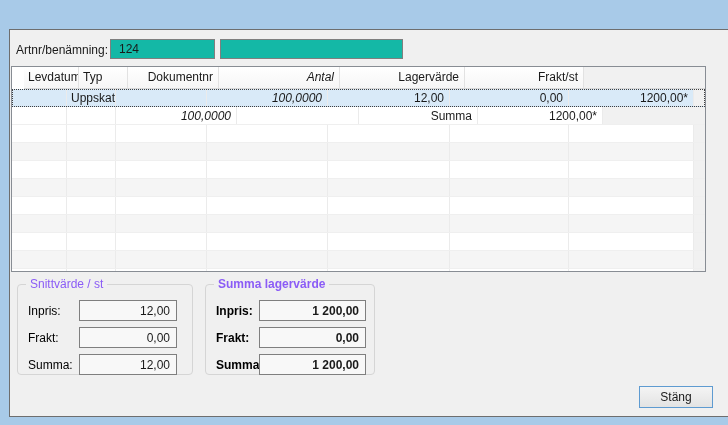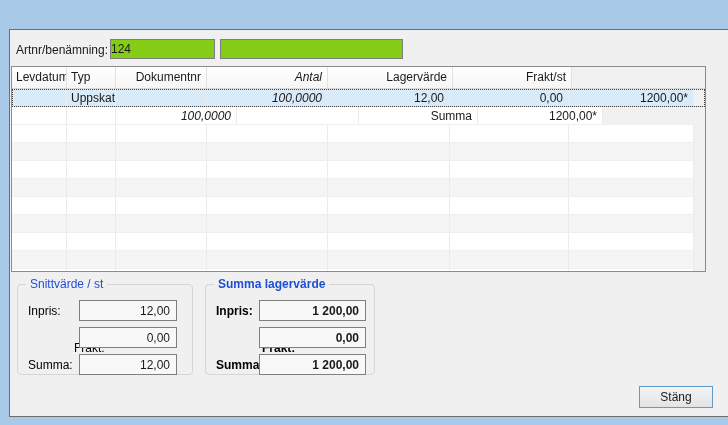--- a/index.html
+++ b/index.html
@@ -4,46 +4,46 @@
 <style>
   html,body{margin:0;padding:0;background:#d8d8d8;font-family:"Liberation Sans",sans-serif;}
   .window{position:relative;width:728px;height:425px;background:#a8cae8;outline:1px solid #7d9cb8;overflow:hidden;}
   .titlebar{position:absolute;left:0;top:0;width:100%;height:29px;}
   .title{position:absolute;left:0;top:6px;width:100%;text-align:center;font-size:14px;color:#1b1b1b;}
   .close-btn{position:absolute;right:2px;top:1px;width:36px;height:19px;background:#cd4c44;border:1px solid #b23d36;box-sizing:border-box;display:flex;align-items:center;justify-content:center;cursor:pointer;}
   .close-btn span{color:#fff;font-size:11px;font-weight:bold;line-height:1;}
   .client{position:absolute;left:9px;top:29px;width:727px;height:388px;background:#f0f0f0;border:1px solid #6e6e6e;box-sizing:border-box;}
   
   .lbl-artnr{position:absolute;left:6px;top:13px;font-size:12px;color:#1a1a1a;}
-  .field{position:absolute;background:#84cc16;border:1px solid #7f7f7f;box-sizing:border-box;font-family:"Liberation Sans",sans-serif;font-size:12px;color:#1a1a1a;padding:0 0;}
+  .field{position:absolute;background:#14b8a6;border:1px solid #7f7f7f;box-sizing:border-box;font-family:"Liberation Sans",sans-serif;font-size:12px;color:#1a1a1a;padding:0 8px;}
   .artnr{left:100px;top:9px;width:105px;height:20px;}
   .benamning{left:210px;top:9px;width:183px;height:20px;}
   
   .grid{position:absolute;left:1px;top:36px;width:695px;height:206px;background:#fff;border:1px solid #888d94;box-sizing:border-box;overflow:hidden;}
-  .grid-header{display:flex;height:22px;background:linear-gradient(#ffffff,#f6f6f6);border-bottom:1px solid #d7d7d7;box-sizing:border-box;}
+  .grid-header{display:flex;height:22px;background:linear-gradient(#ffffff,#f6f6f6);border-bottom:1px solid #d7d7d7;box-sizing:border-box;margin-left:12px;}
   .hcell{box-sizing:border-box;border-right:1px solid #e2e2e2;font-size:12px;color:#1a1a1a;padding:3px 5px 0 4px;white-space:nowrap;overflow:hidden;}
   .grid-row{display:flex;height:18px;box-sizing:border-box;border-bottom:1px solid #efefef;background:#fff;}
   .grid-row.alt{background:#f5f5f5;}
   .grid-row.selected{background:#d9eaf8;outline:1px dotted #404040;outline-offset:-1px;border-bottom-color:#cfe2f2;}
   .cell{box-sizing:border-box;border-right:1px solid #ebebeb;font-size:12px;color:#1a1a1a;padding:2px 5px 0 4px;white-space:nowrap;overflow:hidden;}
   .c0{width:55px;} .c1{width:49px;} .c2{width:91px;} .c3{width:121px;font-style:italic;} .c4{width:122px;} .c5{width:119px;} .c6{width:125px;}
   .cf{flex:1;background:#f1f1f1;border-right:none;}
   .ra{text-align:right;}
   
   .groupbox{position:absolute;border:1px solid #d5d5d5;border-radius:4px;box-sizing:border-box;}
   .g1{left:7px;top:254px;width:176px;height:91px;}
   .g2{left:195px;top:254px;width:170px;height:91px;font-weight:bold;}
-  .gb-title{position:absolute;top:-8px;left:8px;background:#f0f0f0;padding:0 4px;font-size:12px;color:#1d4ed8;white-space:nowrap;}
+  .gb-title{position:absolute;top:-8px;left:8px;background:#f0f0f0;padding:0 4px;font-size:12px;color:#8b5cf6;white-space:nowrap;}
   .gb-label{position:absolute;font-size:12px;color:#000000;}
   .gb-field{position:absolute;height:21px;background:#f8f8f8;border:1px solid #7f7f7f;box-sizing:border-box;font-size:12px;color:#1a1a1a;text-align:right;padding:3px 6px 0 4px;}
   .g1 .gb-field{left:61px;width:98px;}
   .g2 .gb-field{left:53px;width:107px;}
   .gb-label{left:10px;}
   .row-a{top:15px;} .row-b{top:42px;} .row-c{top:69px;}
-  .gb-label.row-a{top:19px;} .gb-label.row-b{top:56px;margin-left:46px;} .gb-label.row-c{top:73px;}
+  .gb-label.row-a{top:19px;} .gb-label.row-b{top:46px;} .gb-label.row-c{top:73px;}
   
   .stang{position:absolute;left:629px;top:356px;width:74px;height:22px;background:linear-gradient(#f4f4f4,#e3e3e3);border:1px solid #5e9bd1;box-sizing:border-box;font-family:"Liberation Sans",sans-serif;font-size:12px;color:#1a1a1a;text-align:center;cursor:pointer;}
 </style>
 </head>
 <body>
 
 <div class="window">
 
   <div class="client">
 

